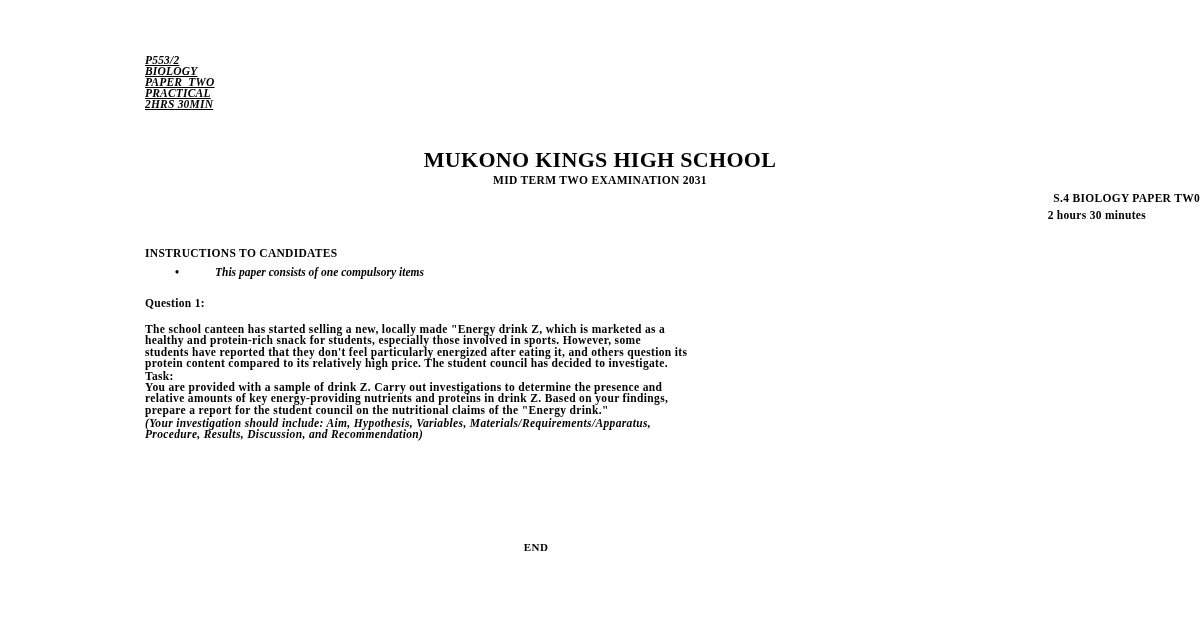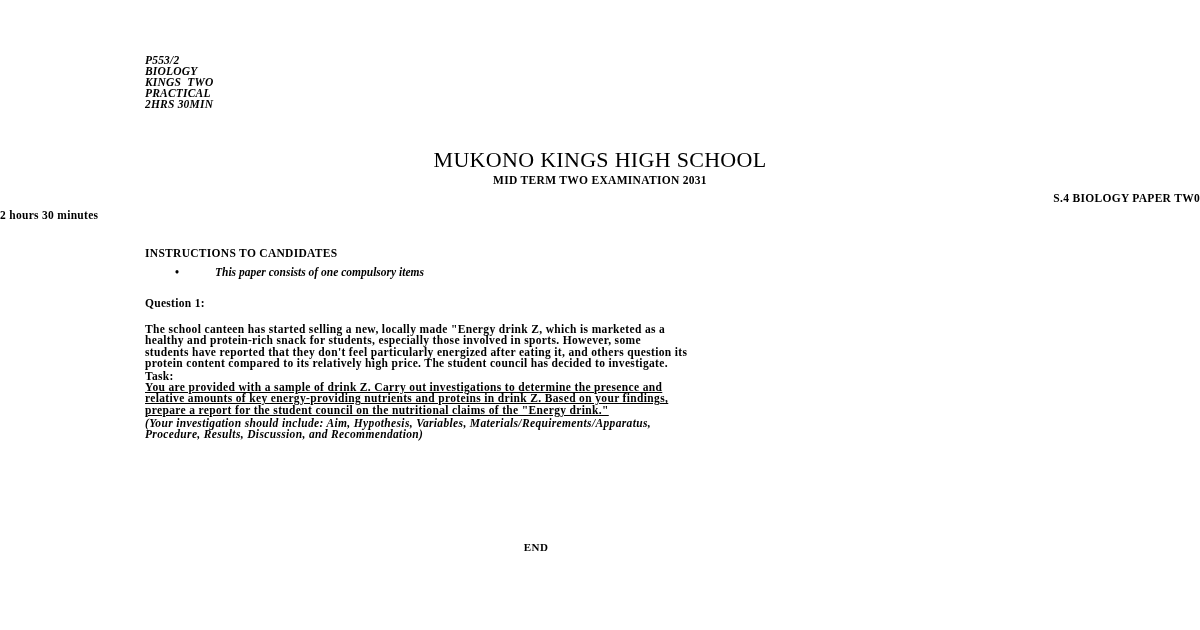--- a/index.html
+++ b/index.html
@@ -4,50 +4,51 @@
 <style>
   html, body { margin:0; padding:0; }
   body {
     width:1200px; height:630px; background:#ffffff; position:relative; overflow:hidden;
     font-family:"Liberation Serif", "DejaVu Serif", serif; color:#000;
   }
   .abs { position:absolute; }
   .meta {
     left:145px; top:55px; font-weight:bold; font-style:italic; font-size:11.5px; line-height:11px;
     letter-spacing:0.2px;
+    text-decoration:underline;
   }
   .meta div { white-space:pre; }
   .title {
-    left:0; width:1200px; top:147px; text-align:center; font-weight:normal; font-size:22px; letter-spacing:0.3px;
+    left:0; width:1200px; top:147px; text-align:center; font-weight:bold; font-size:22px; letter-spacing:0.3px;
   }
   .sub1 { left:0; width:1200px; top:174px; text-align:center; font-weight:bold; font-size:11.5px; letter-spacing:0.3px;}
   .sub2 { left:0; width:1200px; top:192px; text-align:right; font-weight:bold; font-size:11.5px; letter-spacing:0.3px;}
-  .sub3 { left:0; width:1146px; top:209px; text-align:left; font-weight:bold; font-size:11.5px; letter-spacing:0.3px;}
+  .sub3 { left:0; width:1146px; top:209px; text-align:right; font-weight:bold; font-size:11.5px; letter-spacing:0.3px;}
   .instr { left:145px; top:247px; font-weight:bold; font-size:11.5px; letter-spacing:0.3px; }
   .bullet { left:175px; top:266px; font-size:11.5px; font-style:italic; font-weight:bold; display:flex; }
   .bullet .dot { width:40px; font-style:normal; }
   .q1 { left:145px; top:297px; font-weight:bold; font-size:11.5px; letter-spacing:0.3px; }
   .para {
     left:145px; top:324px; width:920px; font-weight:bold; font-size:11.5px; line-height:11.3px; letter-spacing:0.35px;
   }
   .para div { white-space:nowrap; }
   .task-label { left:145px; top:370px; font-weight:bold; font-size:11.5px; letter-spacing:0.3px; }
   .task { left:145px; top:382px; width:920px; font-weight:bold; font-size:11.5px; line-height:11.3px; letter-spacing:0.35px; }
-  .task div { white-space:nowrap;text-decoration:underline; }
+  .task div { white-space:nowrap; }
   .note { left:145px; top:418px; width:920px; font-weight:bold; font-style:italic; font-size:11.5px; line-height:11.3px; letter-spacing:0.35px; }
   .note div { white-space:nowrap; }
   .end { left:0; width:1072px; top:541px; text-align:center; font-weight:bold; font-size:11px; letter-spacing:0.5px; }
 </style>
 </head>
 <body>
 
 <div class="abs meta">
   <div>P553/2</div>
   <div>BIOLOGY</div>
-  <div>KINGS  TWO</div>
+  <div>PAPER  TWO</div>
   <div>PRACTICAL</div>
   <div>2HRS 30MIN</div>
 </div>
 
 <div class="abs title">MUKONO KINGS HIGH SCHOOL</div>
 <div class="abs sub1">MID TERM TWO EXAMINATION 2031</div>
 <div class="abs sub2">S.4 BIOLOGY PAPER TW0</div>
 <div class="abs sub3">2 hours 30 minutes</div>
 
 <div class="abs instr">INSTRUCTIONS TO CANDIDATES</div>

